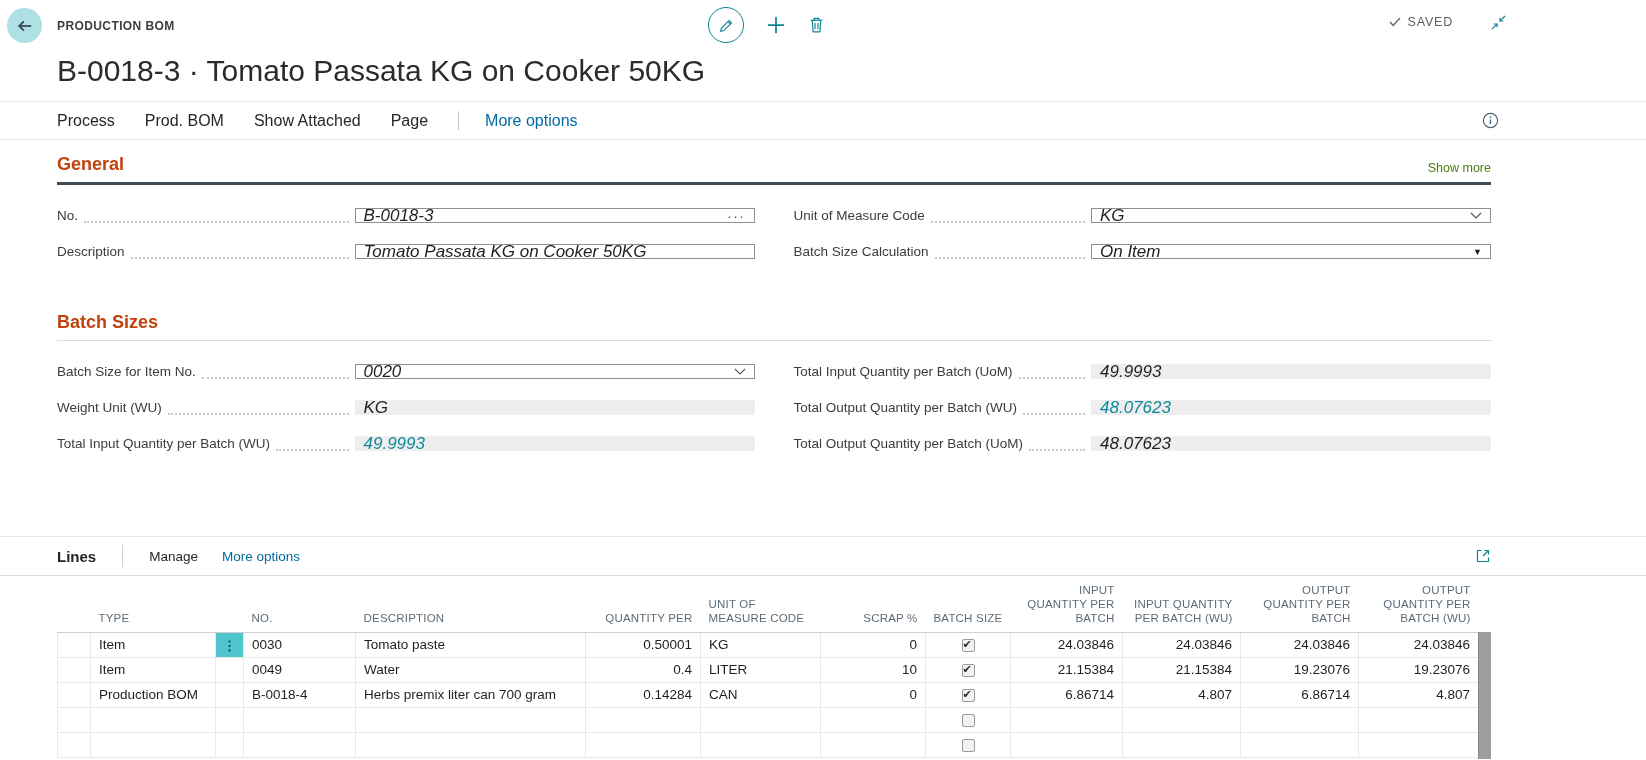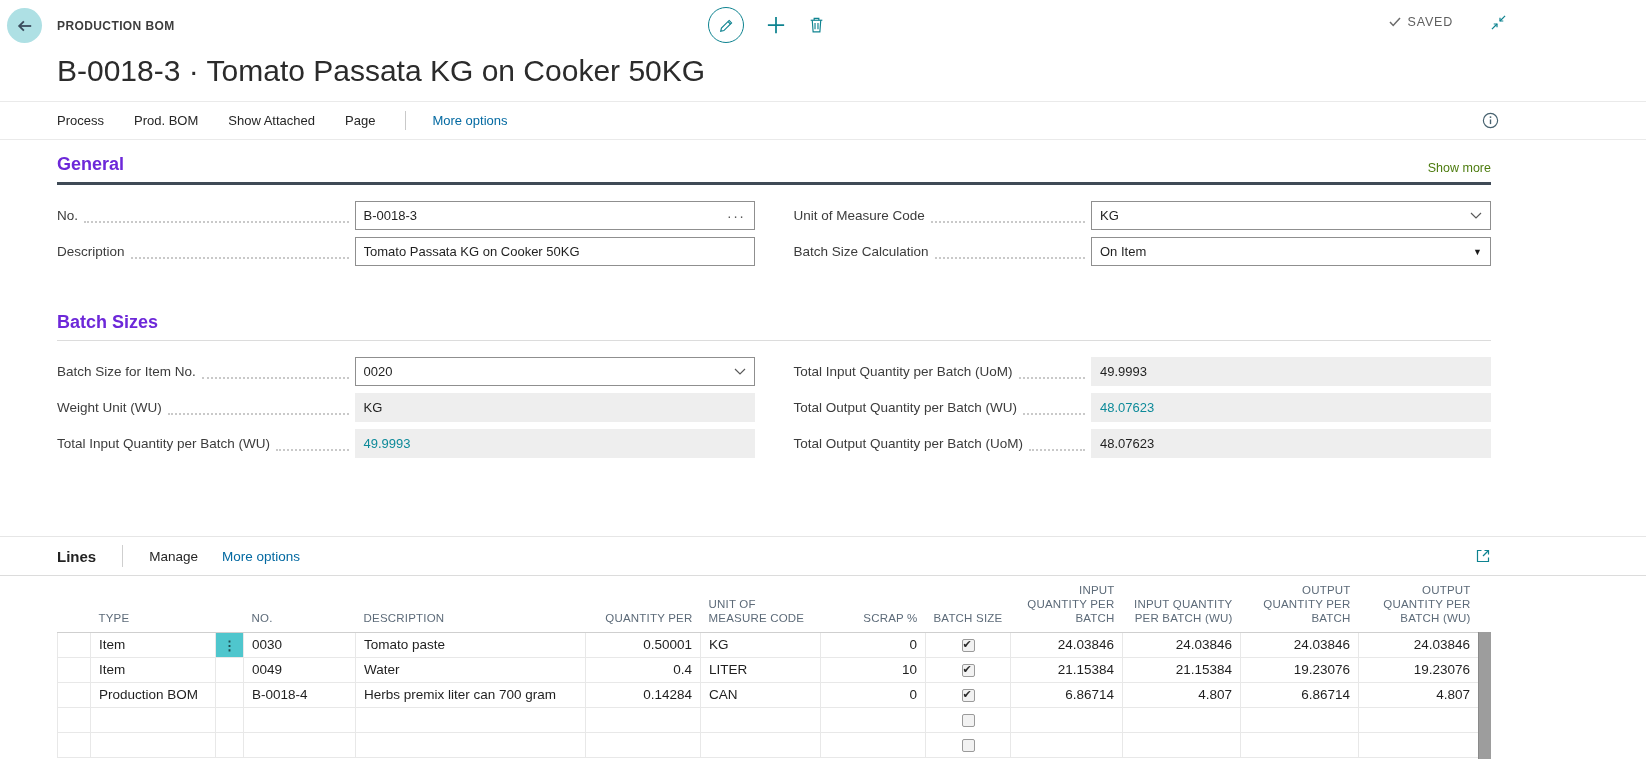--- a/index.html
+++ b/index.html
@@ -17,39 +17,39 @@
                    display:flex; align-items:center; justify-content:center; cursor:pointer; }
   .icon-btn { display:flex; align-items:center; justify-content:center; cursor:pointer; }
   .top-right { position:absolute; right:140px; top:15px; display:flex; align-items:flex-start; gap:38px; }
   .saved { display:flex; align-items:center; gap:7px; font-size:12.5px; color:#5f5f5f; letter-spacing:.8px; }
 
   
   .page-title { margin:4px 155px 0 57px; font-size:30px; font-weight:300; color:#2b2b2b; white-space:nowrap; }
 
   
   .actionbar { margin-top:13px; height:39px; border-top:1px solid #eaeaea; border-bottom:1px solid #eaeaea;
-               display:flex; align-items:center; padding:0 147px 0 57px; font-size:13px; color:#262626;text-align:right; }
+               display:flex; align-items:center; padding:0 147px 0 57px; font-size:16px; color:#262626;text-align:right; }
   .actionbar .item { margin-right:30px; cursor:pointer; }
   .ab-divider { width:1px; height:19px; background:#c9c9c9; margin:0 26px 0 0; }
   .more-opt { color:#0369a1; cursor:pointer; }
   .info-btn { margin-left:auto; cursor:pointer; display:flex; }
 
   
   .section-head { display:flex; align-items:flex-end; margin:14px 155px 0 57px; }
-  .section-head h2 { font-size:18px; font-weight:600; color:#6d28d9; }
+  .section-head h2 { font-size:18px; font-weight:600; color:#c2410c; }
   .show-more { margin-left:auto; font-size:12.5px; color:#4d7c0f; cursor:pointer; }
   .rule-dark  { height:3px; background:#3f4a56; margin:7px 155px 0 57px; }
   .rule-light { height:1px; background:#dcdcdc; margin:7px 155px 0 57px; }
 
   .fields { display:grid; grid-template-columns:1fr 1fr; column-gap:39px; row-gap:7px; margin:16px 155px 0 57px; }
   .field { display:flex; align-items:center; height:29px; }
   .flabel { font-size:13.5px; color:#3c3c3c; white-space:nowrap; }
   .leader { flex:1; height:15px; border-bottom:2px dotted #c9c9c9; margin:0 6px; min-width:18px; }
-  .control { width:400px; flex:none; height:29px; display:flex; align-items:center;
-             padding:0 8px; font-size:13px; color:#1f1f1f; }
+  .control { width:400px; flex:none; height:15px; display:flex; align-items:center;
+             padding:0 8px; font-size:17px; color:#1f1f1f;font-style:italic; }
   .input { border:1px solid #8f8f8f; background:#fff; }
   .input .val { flex:1; white-space:nowrap; overflow:hidden; }
   .assist-edit { color:#5a5a5a; letter-spacing:1.5px; font-size:14px; cursor:pointer; line-height:8px; }
   .assist-edit::after { content:"···"; }
   .chev { display:flex; cursor:pointer; }
   .native-arrow { cursor:pointer; color:#1a1a1a; font-size:9px; }
   .native-arrow::after { content:"▼"; }
   .readonly { background:#eeeeee; border:1px solid #eeeeee; }
   .readonly.num .val { text-align:right; }
   .teal .val { color:#0d8a99; }

